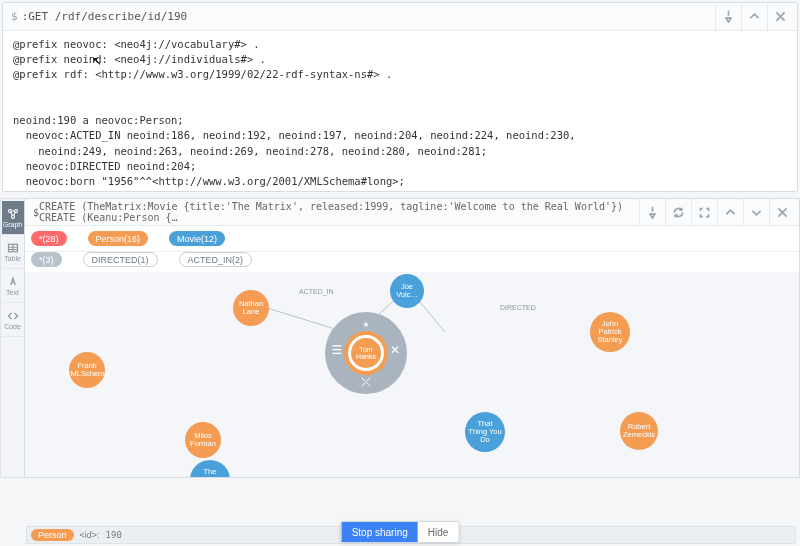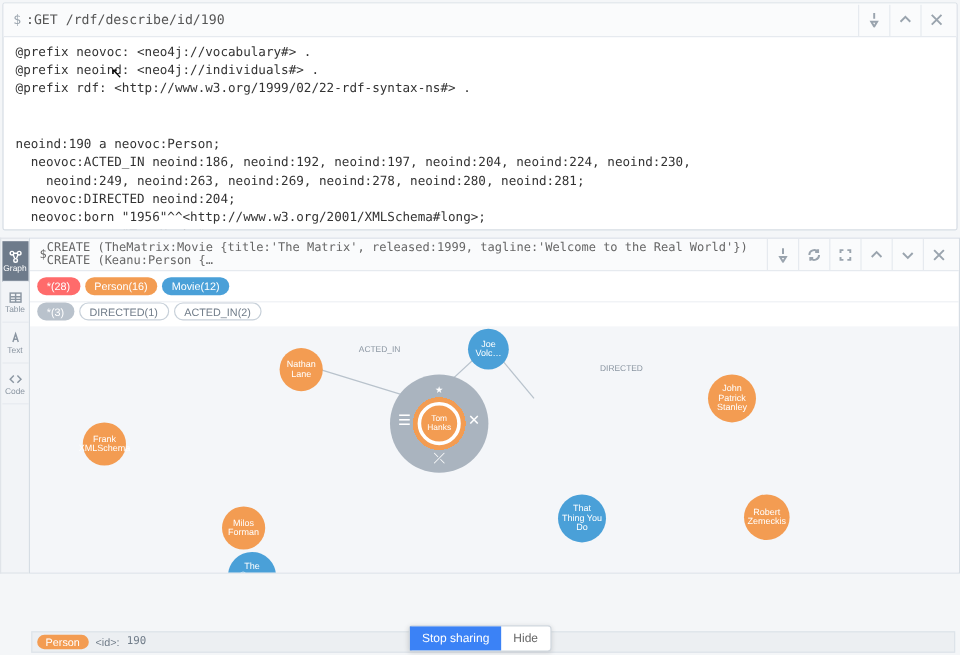--- a/index.html
+++ b/index.html
@@ -126,21 +126,21 @@
     min-height: 26px;
     border-bottom: 1px solid #e6eaef;
     background: #fafbfc;
     padding: 0 4px 0 8px;
     font-family: "Menlo", "Consolas", monospace;
     font-size: 10px;
     color: #666;
   }
   .chips {
     display: flex;
-    gap: 4px;
+    gap: 21px;
     padding: 5px 6px;
     border-bottom: 1px solid #eef1f4;
     flex-wrap: wrap;
   }
   .chip {
     display: inline-flex;
     align-items: center;
     height: 15px;
     padding: 0 8px;
     border-radius: 8px;

